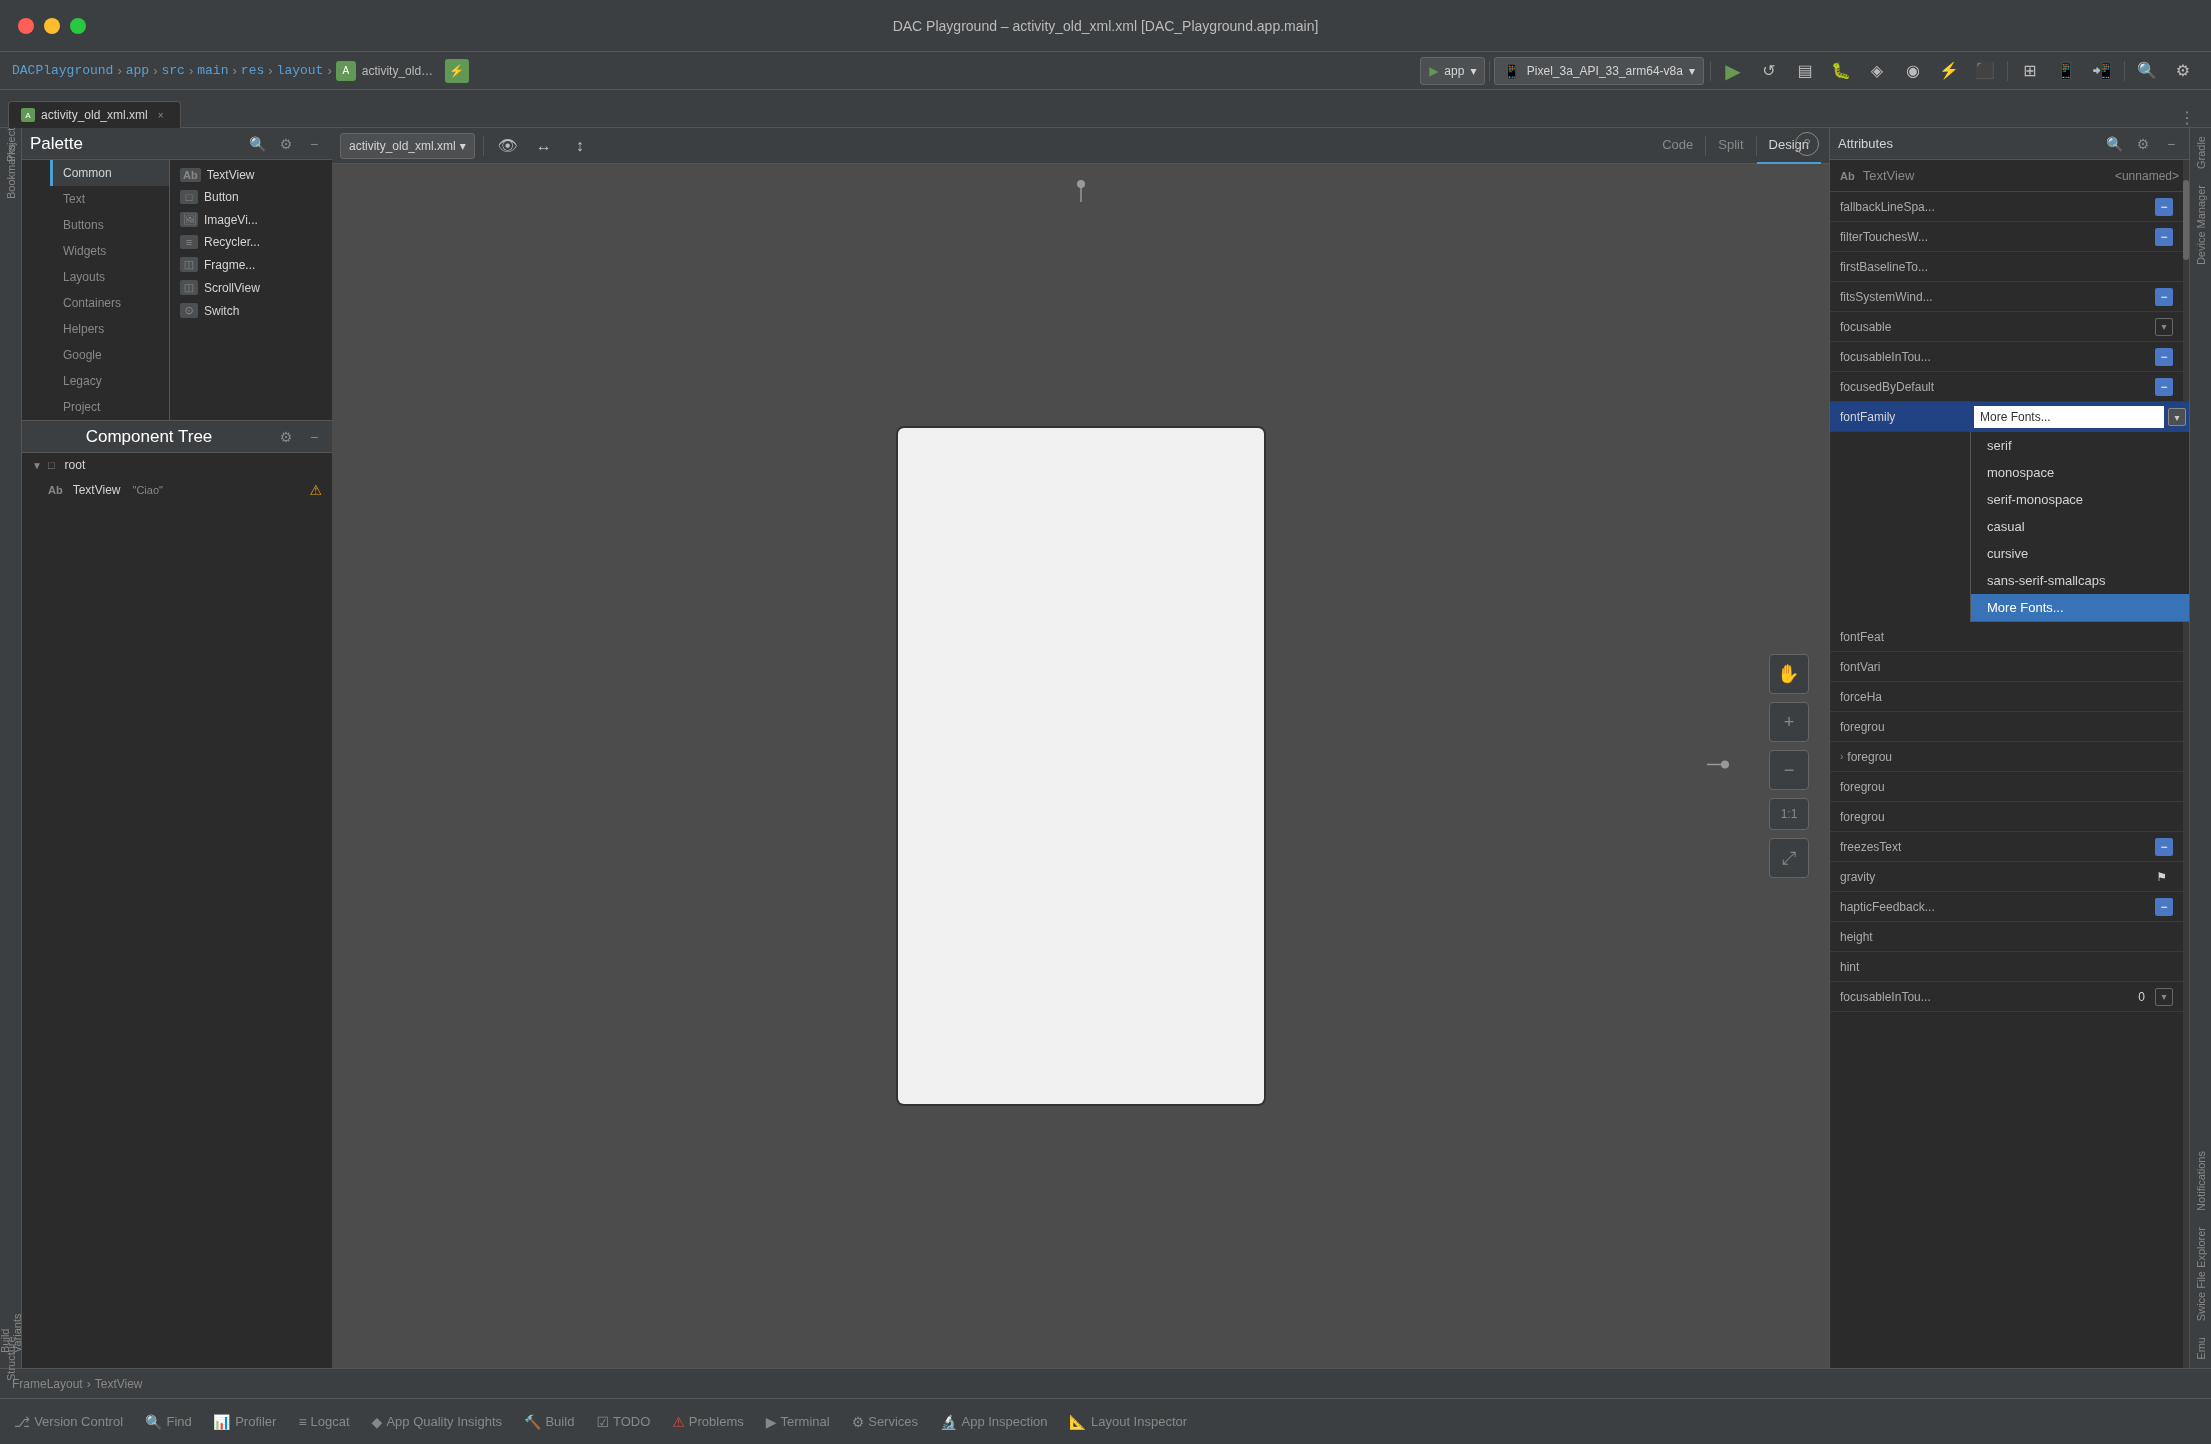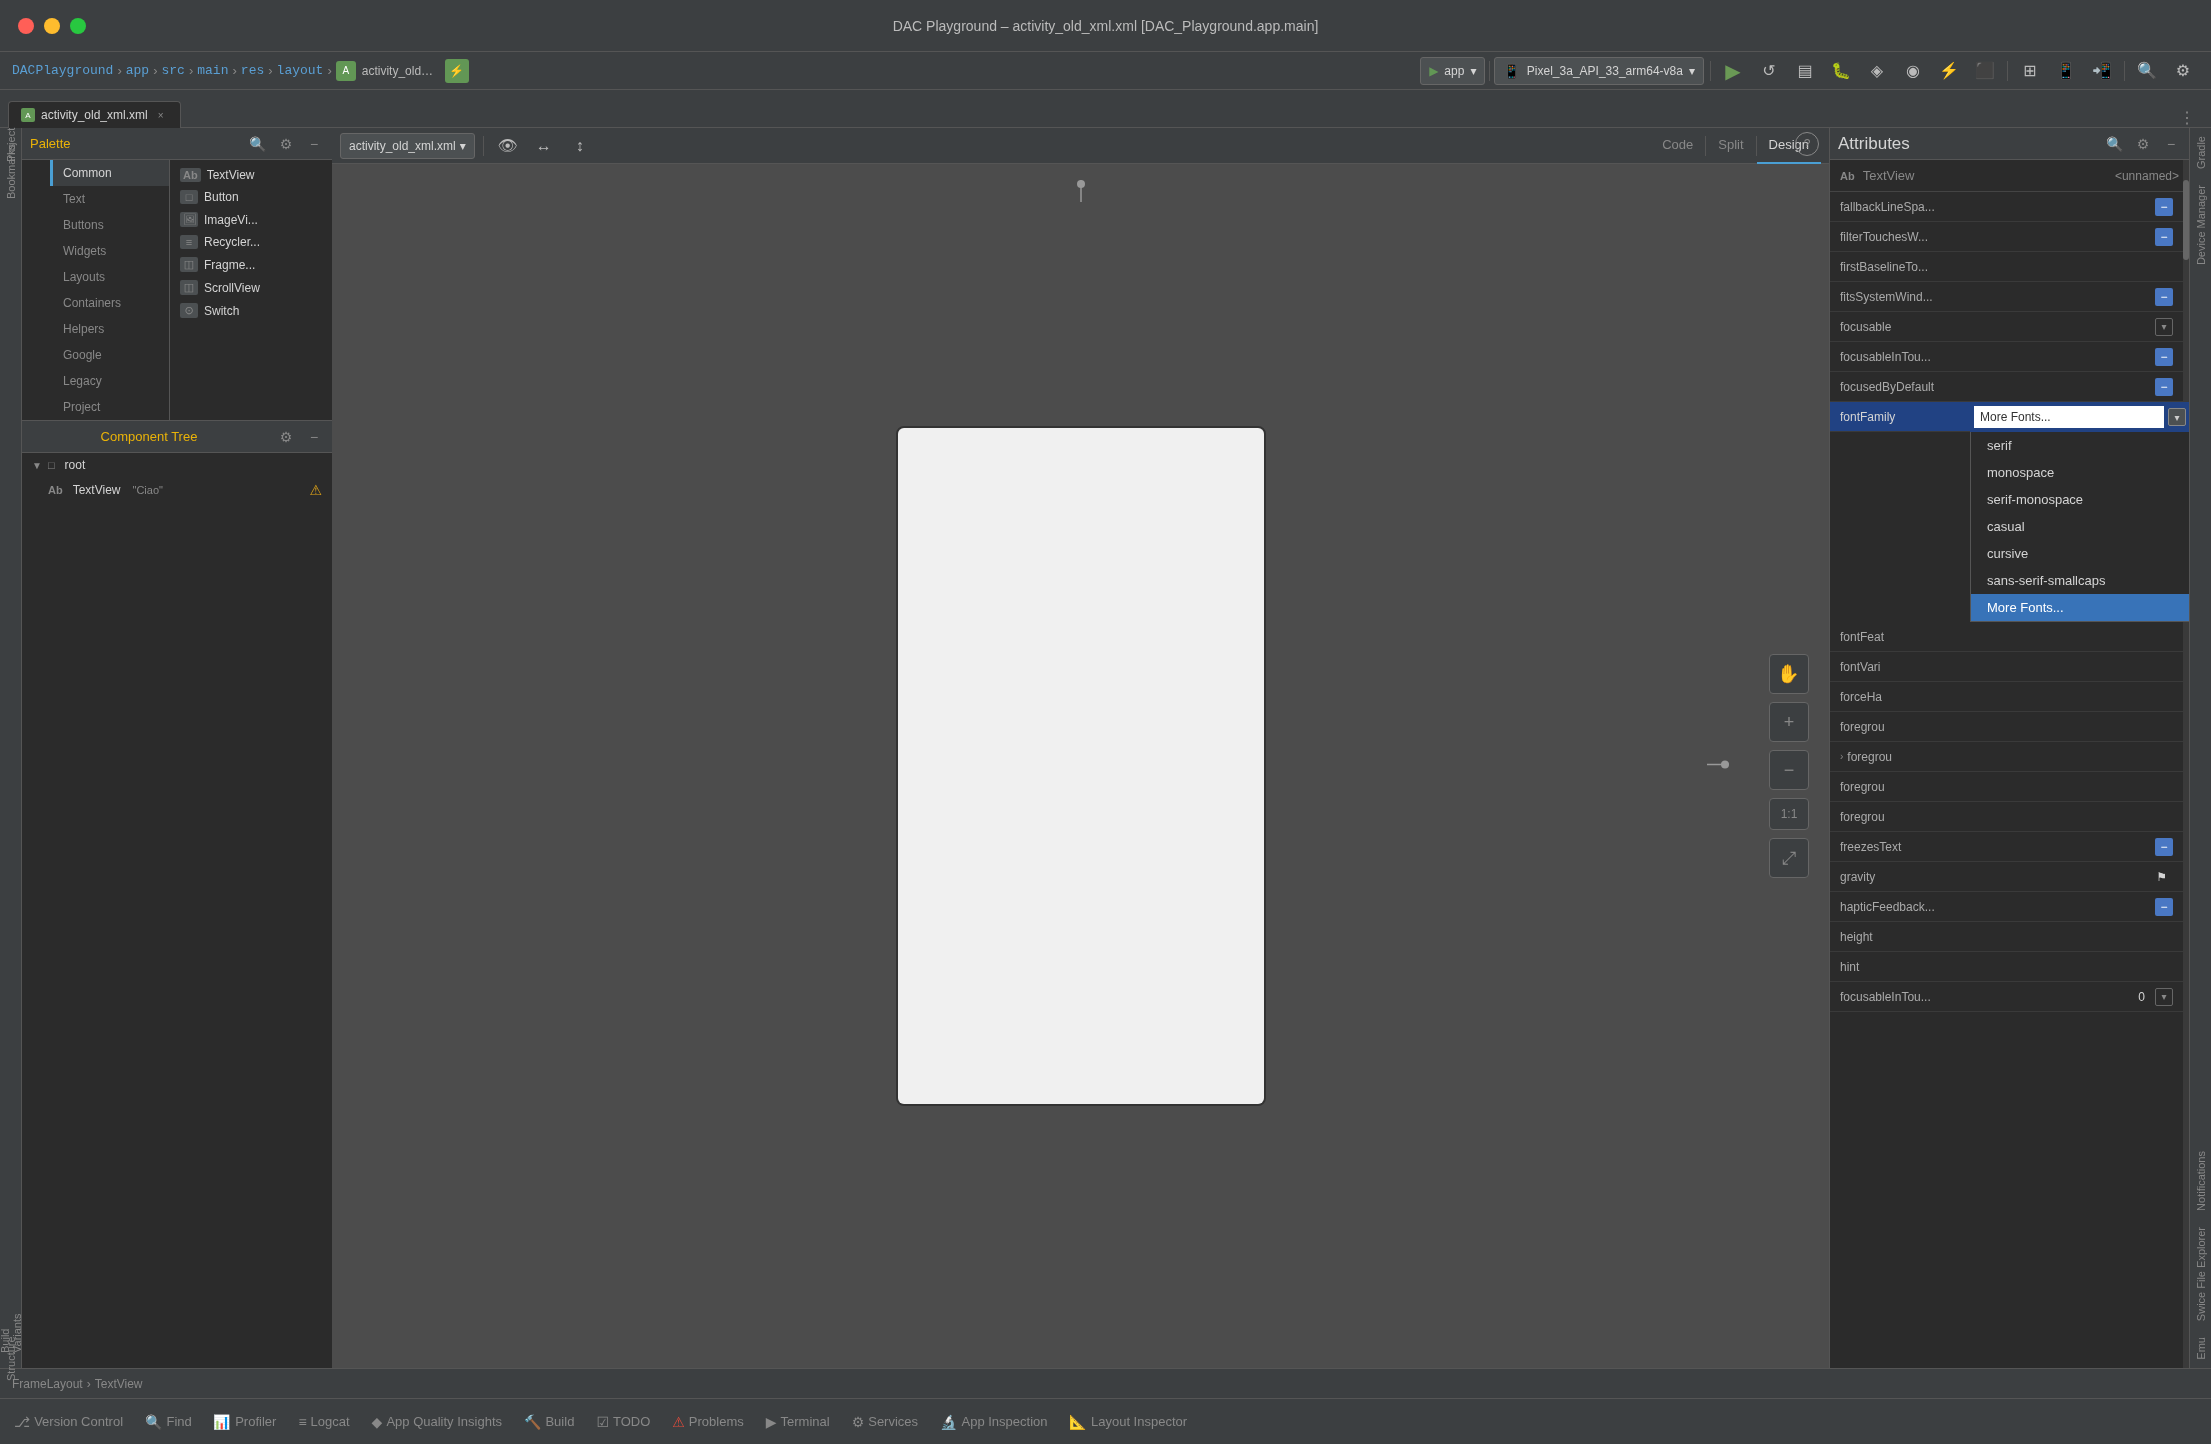--- a/index.html
+++ b/index.html
@@ -179,22 +179,22 @@
     .panel-header {
       height: 32px;
       background: #3c3f41;
       display: flex;
       align-items: center;
       padding: 0 8px;
       gap: 8px;
       border-bottom: 1px solid #555;
     }
     .panel-title {
-      font-size: 13px;
-      color: #eab308;
+      font-size: 17px;
+      color: #ffffff;
       flex: 1;
     }
     .panel-icon-btn {
       width: 20px;
       height: 20px;
       display: flex;
       align-items: center;
       justify-content: center;
       cursor: pointer;
       color: #888;
@@ -370,21 +370,21 @@
     }
     .attr-header {
       height: 32px;
       background: #3c3f41;
       display: flex;
       align-items: center;
       padding: 0 8px;
       gap: 8px;
       border-bottom: 1px solid #555;
     }
-    .attr-title { font-size: 17px; color: #d4d4d4; flex: 1; }
+    .attr-title { font-size: 13px; color: #d4d4d4; flex: 1; }
     .attr-widget-header {
       display: flex;
       align-items: center;
       padding: 8px 10px;
       gap: 8px;
       border-bottom: 1px solid #444;
     }
     .attr-widget-name { font-size: 13px; color: #888; }
     .attr-widget-value { font-size: 12px; color: #888; margin-left: auto; }
     .attr-list {

